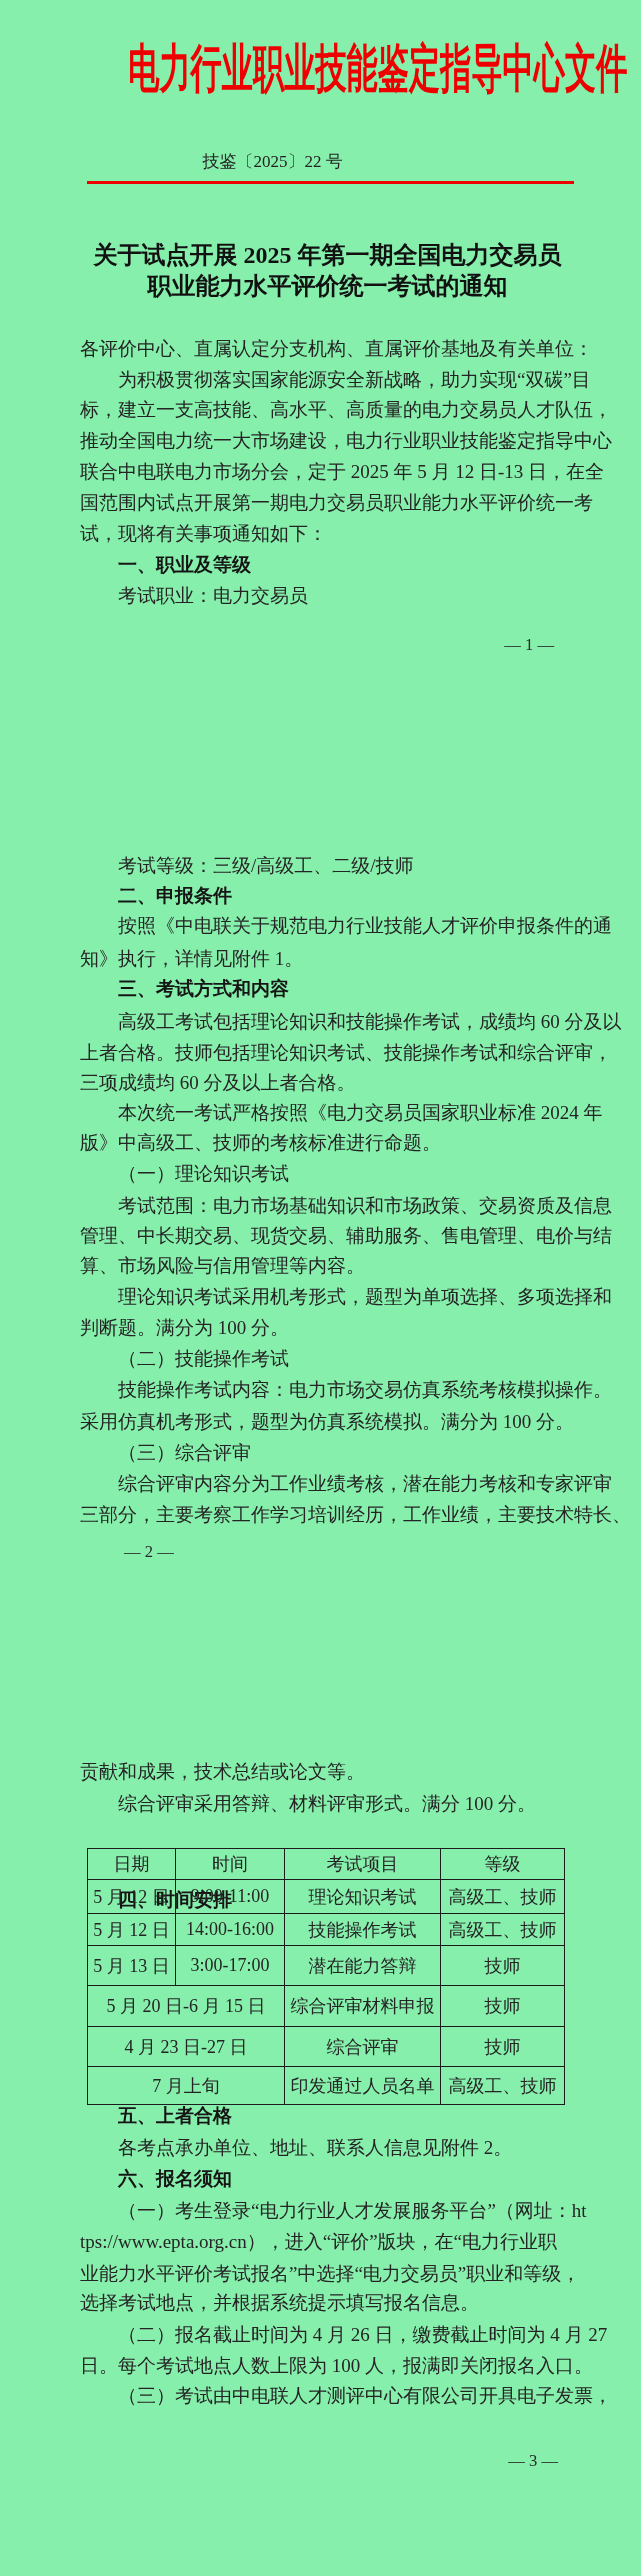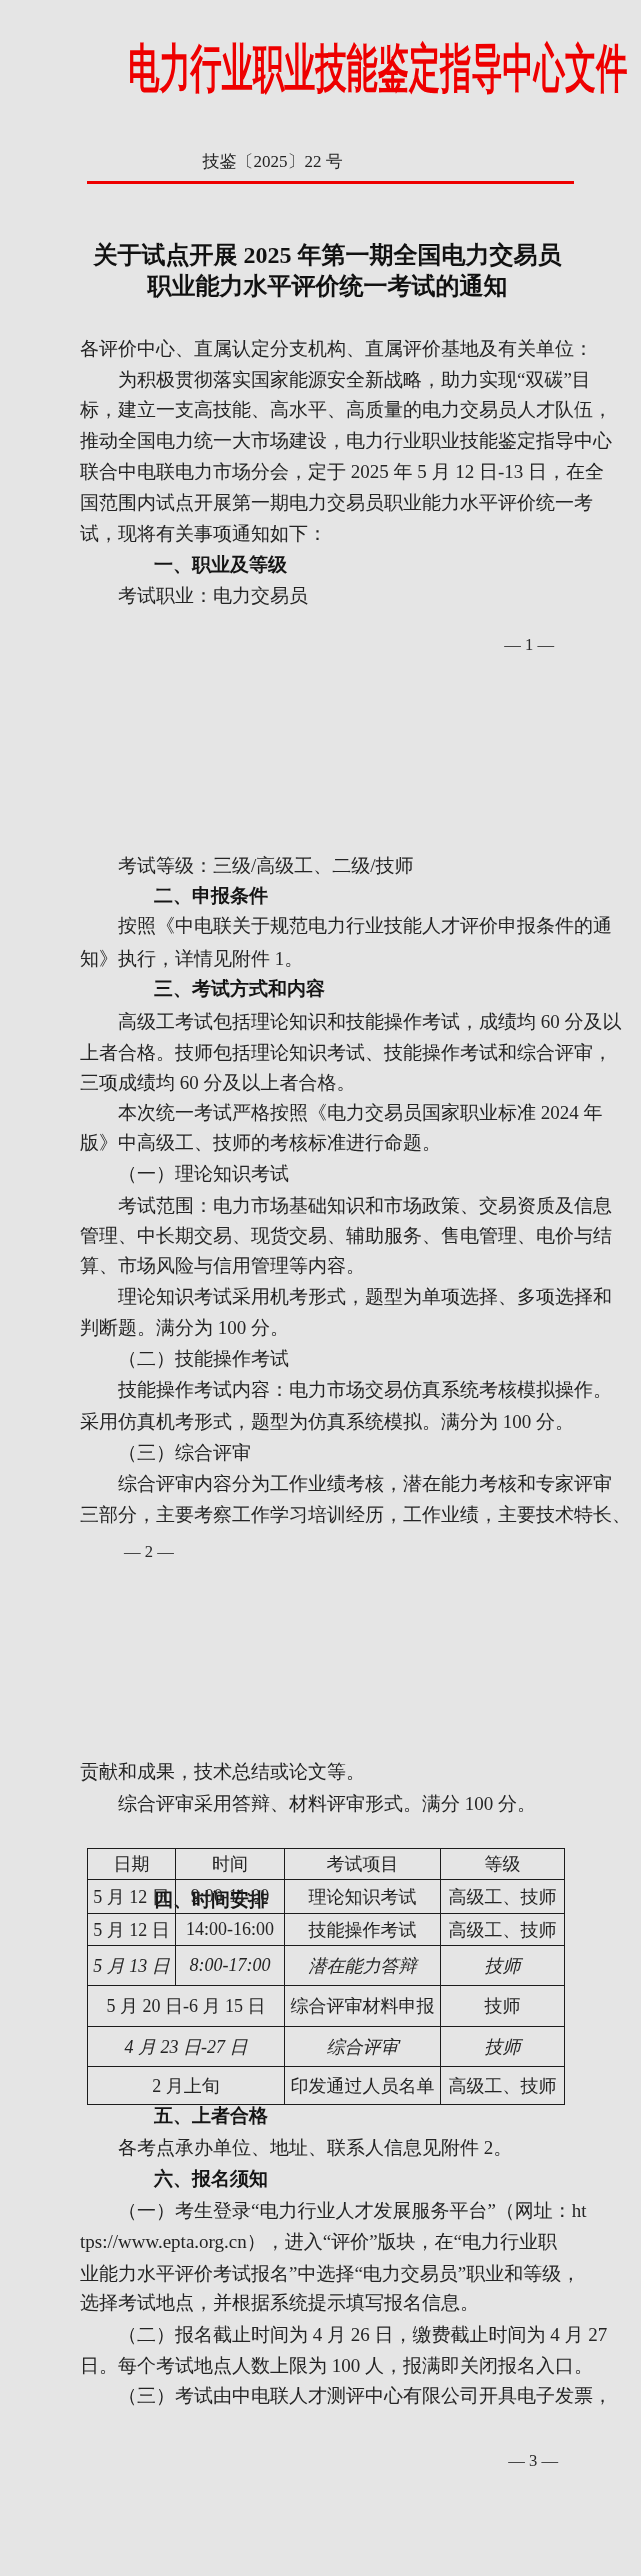--- a/index.html
+++ b/index.html
@@ -1,51 +1,51 @@
 <!DOCTYPE html>
 <html style="font-size:9.5px"><head>
 <meta charset="utf-8">
 <style>
   html,body{margin:0;padding:0;background:#ffffff;}
-  #doc{position:relative;width:641px;height:2576px;background:#e5e5e5;overflow:hidden;
+  #doc{position:relative;width:641px;height:2576px;background:#86efac;overflow:hidden;
        font-family:"Liberation Serif","DejaVu Serif",serif;color:#1e1e1e;}
 
   .letterhead{position:absolute;top:40px;left:0;width:641px;height:57px;line-height:57px;
 such      text-align:center;}
   .letterhead{font-family:"Liberation Serif","DejaVu Serif",serif;font-weight:bold;
       font-size:52px;color:#ee0000;transform:scaleX(0.60);transform-origin:center;white-space:nowrap;}
   .docno{position:absolute;top:146px;left:0;width:545px;height:31px;line-height:31px;
       text-align:center;font-size:17px;color:#222;}
   .rule{position:absolute;top:181px;left:87px;width:487px;height:3px;background:#ee0000;}
 
   .title-line{position:absolute;left:80px;width:495px;height:31px;line-height:31px;
       text-align:center;font-weight:bold;font-size:24px;color:#111;white-space:nowrap;}
 
   .ln{position:absolute;left:80px;height:31px;line-height:31px;font-size:19px;
       white-space:nowrap;color:#242424;}
   .ind{left:118px;}
-  .hd{font-family:"DejaVu Sans","Liberation Sans",sans-serif;font-weight:bold;color:#151515;margin-left:36px;}
+  .hd{font-family:"DejaVu Sans","Liberation Sans",sans-serif;font-weight:bold;color:#151515;}
 
   .pn{position:absolute;height:26px;line-height:26px;font-size:16.6px;color:#2a2a2a;white-space:nowrap;}
   .pn-r1{left:80px;width:474px;text-align:right;}
   .pn-l{left:124px;}
   .pn-r3{left:80px;width:478px;text-align:right;}
 
   table.sched{position:absolute;top:1848px;left:87px;border-collapse:collapse;
       border:1.8px solid #1c1c1c;table-layout:fixed;}
   table.sched td{border:1.2px solid #1c1c1c;text-align:center;vertical-align:middle;
       font-size:18px;color:#242424;padding:0;white-space:nowrap;}
   tr.r0 td{height:30px;}
   tr.r1 td{height:33px;}
   tr.r2 td{height:31px;}
   tr.r3 td{height:39px;}
   tr.r4 td{height:40px;}
   tr.r5 td{height:39px;}
   tr.r6 td{height:37px;}
-  tr.thick td{border-top-width:1.8px;font-style:italic;}
+  tr.thick td{border-top-width:1.8px;}
 </style>
 </head>
 <body>
 
 <div id="doc">
 
   <div class="letterhead">电力行业职业技能鉴定指导中心文件</div>
   <div class="docno">技鉴〔2025〕22 号</div>
   <div class="rule"></div>
 
@@ -112,36 +112,36 @@
       <td>高级工、技师</td>
     </tr>
     <tr class="r2">
       <td>5 月 12 日</td>
       <td>14:00-16:00</td>
       <td>技能操作考试</td>
       <td>高级工、技师</td>
     </tr>
     <tr class="r3 thick">
       <td>5 月 13 日</td>
-      <td>8:00-17:00</td>
+      <td>3:00-17:00</td>
       <td>潜在能力答辩</td>
       <td>技师</td>
     </tr>
     <tr class="r4">
       <td colspan="2">5 月 20 日-6 月 15 日</td>
       <td>综合评审材料申报</td>
       <td>技师</td>
     </tr>
     <tr class="r5 thick">
       <td colspan="2">4 月 23 日-27 日</td>
       <td>综合评审</td>
       <td>技师</td>
     </tr>
     <tr class="r6">
-      <td colspan="2">2 月上旬</td>
+      <td colspan="2">7 月上旬</td>
       <td>印发通过人员名单</td>
       <td>高级工、技师</td>
     </tr>
   </tbody>
     </table>
 
   <div class="ln ind hd" style="top:2100px">五、上者合格</div>
   <div class="ln ind" style="top:2132px">各考点承办单位、地址、联系人信息见附件 2。</div>
   <div class="ln ind hd" style="top:2163px">六、报名须知</div>
   <div class="ln ind" style="top:2195px">（一）考生登录“电力行业人才发展服务平台”（网址：ht</div>

